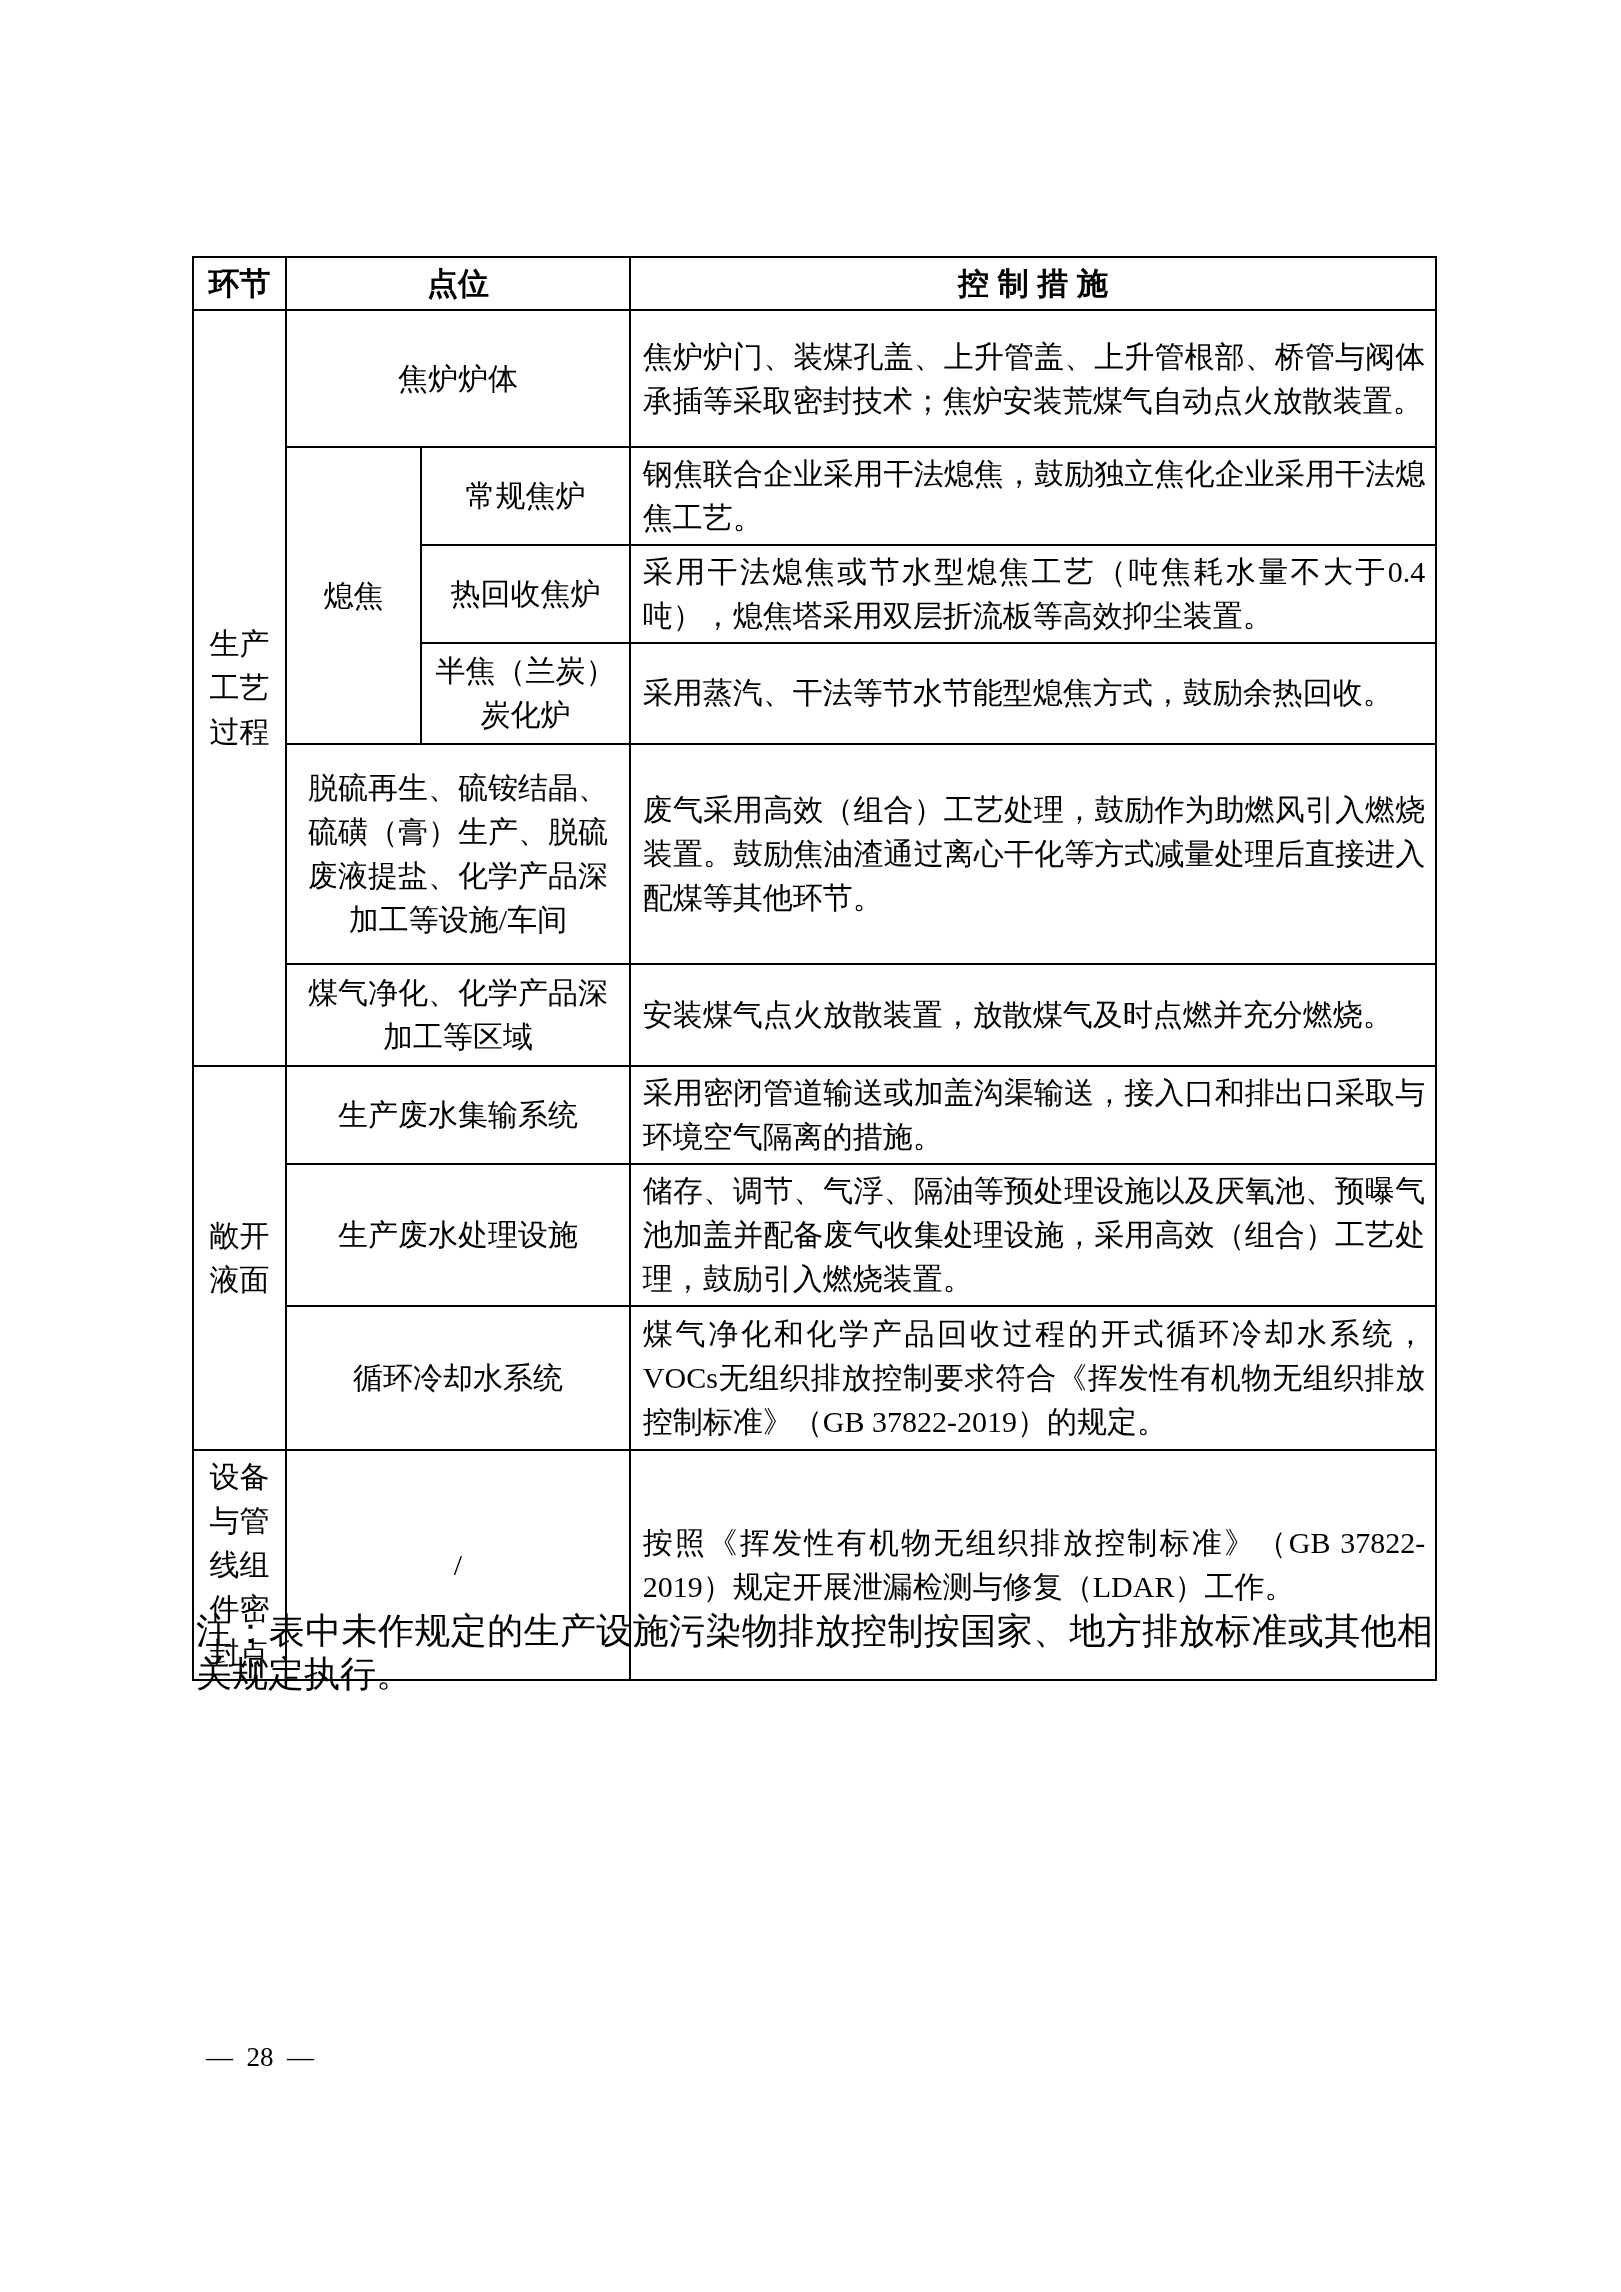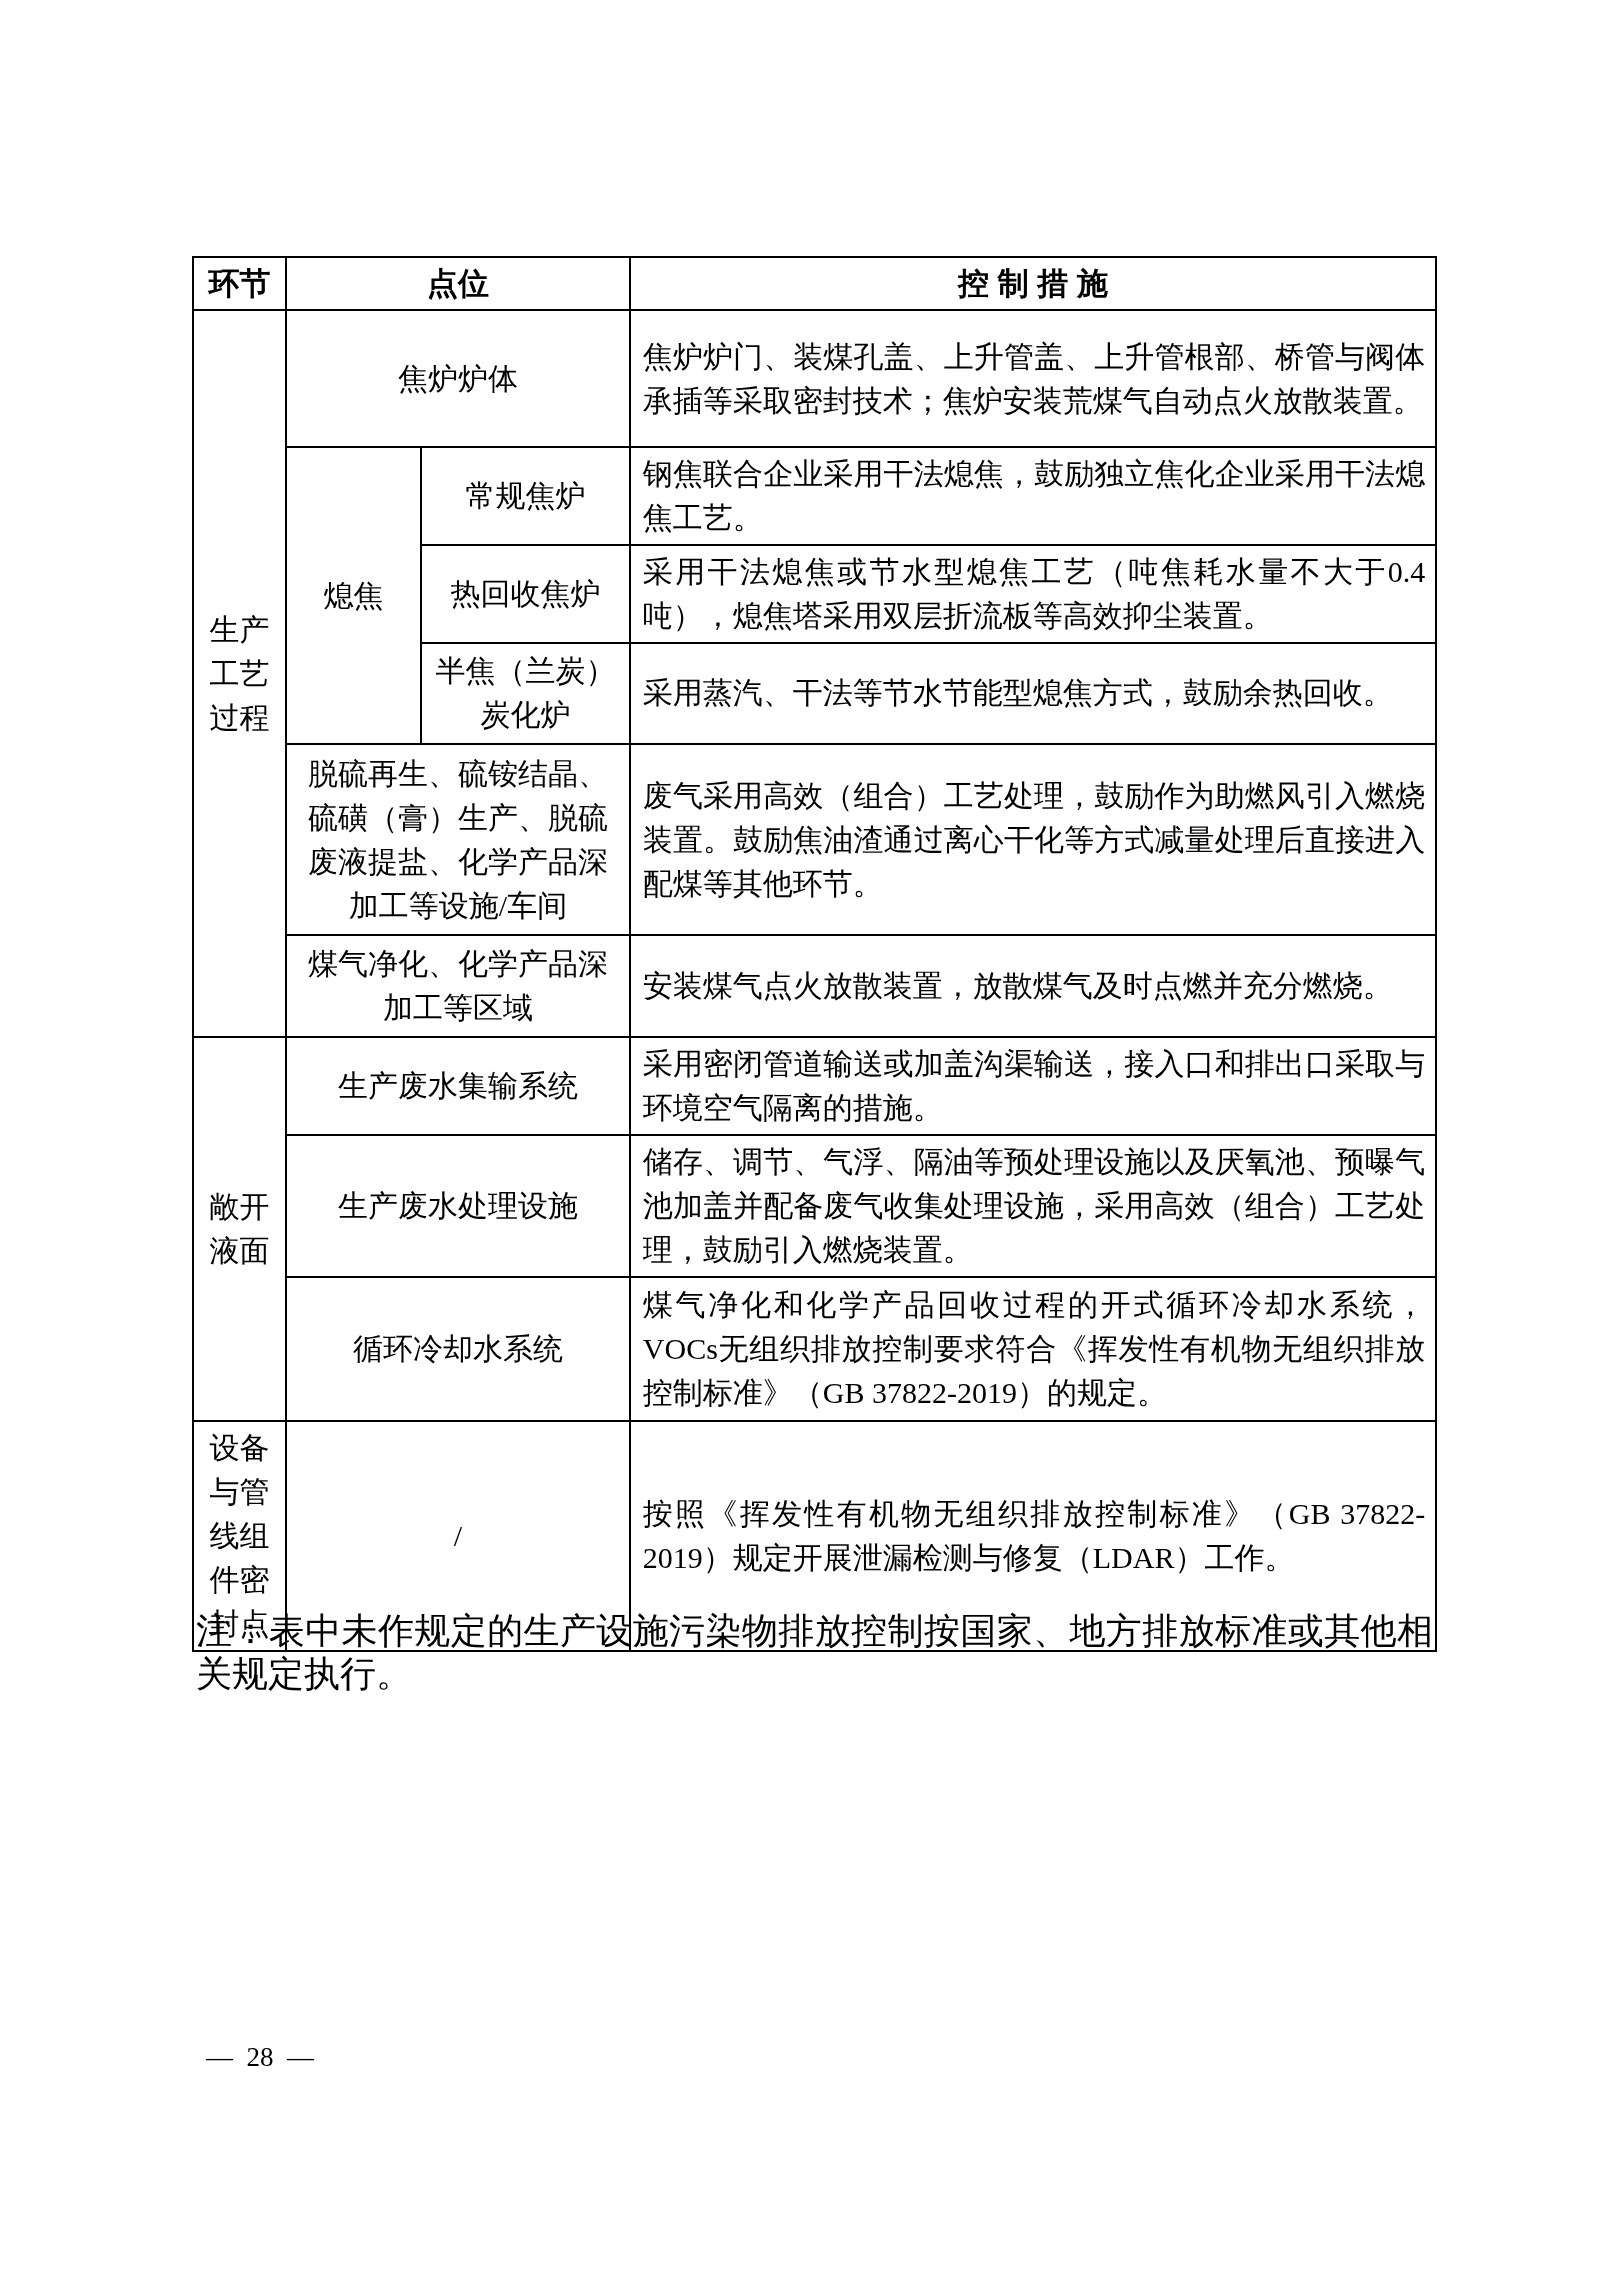--- a/index.html
+++ b/index.html
@@ -78,21 +78,21 @@
     <tr style="height:93px">
       <td class="point-cell">热回收焦炉</td>
       <td class="measure-cell">采用干法熄焦或节水型熄焦工艺（吨焦耗水量不大于0.4吨），熄焦塔采用双层折流板等高效抑尘装置。</td>
     </tr>
 
     <tr style="height:93px">
       <td class="point-cell">半焦（兰炭）炭化炉</td>
       <td class="measure-cell">采用蒸汽、干法等节水节能型熄焦方式，鼓励余热回收。</td>
     </tr>
 
-    <tr style="height:191px">
+    <tr style="height:220px">
       <td colspan="2" class="point-cell">脱硫再生、硫铵结晶、硫磺（膏）生产、脱硫废液提盐、化学产品深加工等设施/车间</td>
       <td class="measure-cell">废气采用高效（组合）工艺处理，鼓励作为助燃风引入燃烧装置。鼓励焦油渣通过离心干化等方式减量处理后直接进入配煤等其他环节。</td>
     </tr>
 
     <tr style="height:85px">
       <td colspan="2" class="point-cell">煤气净化、化学产品深加工等区域</td>
       <td class="measure-cell">安装煤气点火放散装置，放散煤气及时点燃并充分燃烧。</td>
     </tr>
 
     <tr class="sec-start" style="height:98px">

